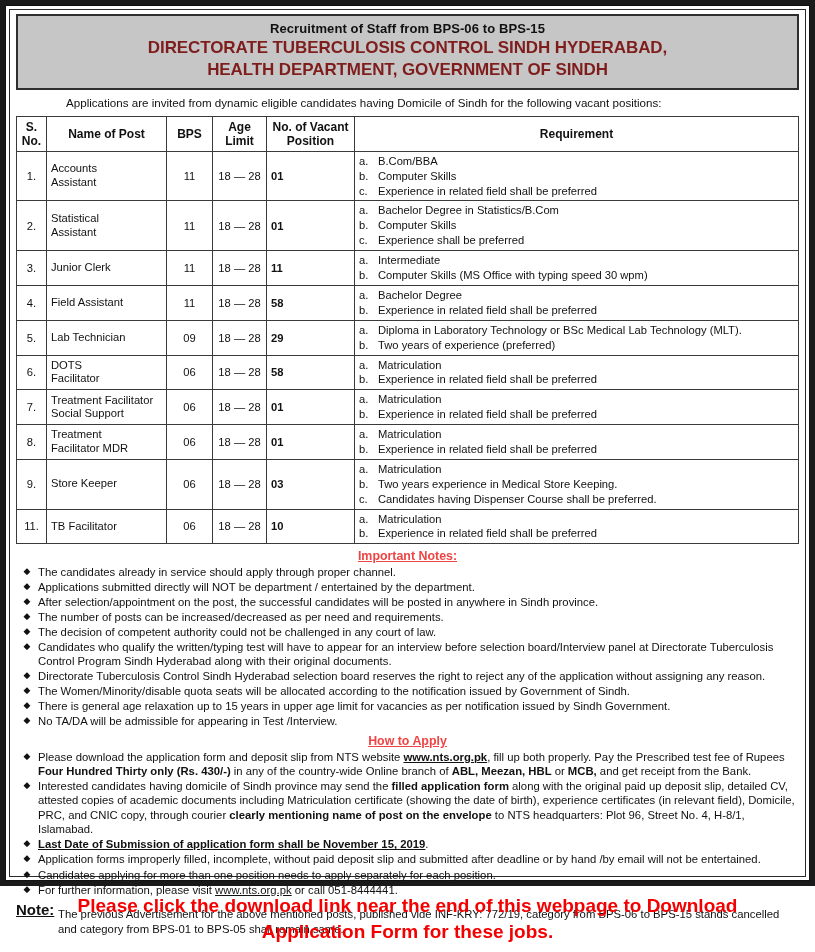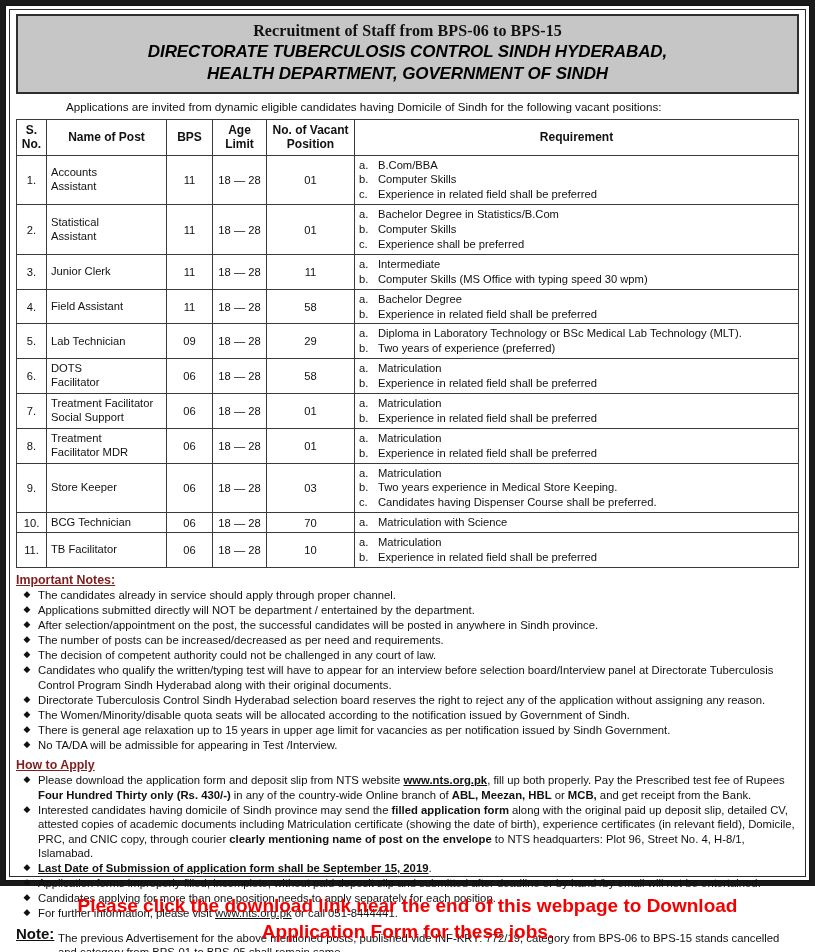--- a/index.html
+++ b/index.html
@@ -40,34 +40,32 @@
   }
 
   
   .hdr-band {
     background: #c6c6c6;
     border: 2px solid #2e2e2e;
     text-align: center;
     padding: 5px 6px 7px 6px;
   }
   .hdr-line1 {
-    font-size: 16px;
+    font-size: 13px;
     font-weight: 700;
     color: #111;
     letter-spacing: 0.1px;
     line-height: 1.25;
-    font-family: Liberation Serif, serif;
   }
   .hdr-line2, .hdr-line3 {
     font-size: 17px;
     font-weight: 800;
-    color: #000000;
+    color: #7f1d1d;
     line-height: 1.3;
     letter-spacing: -0.1px;
-    font-style: italic;
   }
 
   .intro {
     font-size: 11.6px;
     color: #111;
     padding: 5px 2px 5px 2px;
     line-height: 1.3;
     margin-left: 48px;
   }
 
@@ -88,21 +86,21 @@
     text-align: center;
     font-weight: 700;
     font-size: 12px;
     line-height: 1.18;
     padding: 3px 2px;
   }
   .c-sno   { width: 30px;  text-align: center; }
   .c-post  { width: 120px; margin-left: 38px; }
   .c-bps   { width: 46px;  text-align: center; }
   .c-age   { width: 54px;  text-align: center; }
-  .c-vac   { width: 88px;  text-align: center; }
+  .c-vac   { width: 88px;  text-align: left; font-weight: bold; }
   .c-req   { }
 
   td.c-post { line-height: 1.22; }
   .req-list { margin: 0; padding: 0; list-style: none; }
   .req-list li {
     line-height: 1.33;
     display: flex;
     gap: 0;
     padding: 0;
   }
@@ -111,22 +109,23 @@
     width: 19px;
     flex: 0 0 19px;
   }
   .req-text { flex: 1 1 auto; }
 
   
   .sec-title {
     font-size: 12.4px;
     font-weight: 700;
     text-decoration: underline;
-    color: #7f1d1d;
+    color: #ef4444;
     margin: 5px 0 1px 0;
+    text-align: center;
   }
   ul.bullets {
     margin: 0; padding: 0; list-style: none;
   }
   ul.bullets > li {
     font-size: 11.3px;
     line-height: 1.28;
     color: #111;
     display: flex;
     align-items: flex-start;
@@ -487,45 +486,20 @@
                     </li>
                     <li>
                       <span class="req-marker">c.</span>
                       <span class="req-text">Candidates having Dispenser Course shall be  preferred.</span>
                     </li>
                   </ul>
                 </td>
               </tr>
               <tr>
                 <td class="c-sno">
-                  <div>10.</div>
-                </td>
-                <td class="c-post">
-                  <div>BCG Technician</div>
-                </td>
-                <td class="c-bps">
-                  <div>06</div>
-                </td>
-                <td class="c-age">
-                  <div>18 — 28</div>
-                </td>
-                <td class="c-vac">
-                  <div>70</div>
-                </td>
-                <td class="c-req">
-                  <ul class="req-list">
-                    <li>
-                      <span class="req-marker">a.</span>
-                      <span class="req-text">Matriculation with Science</span>
-                    </li>
-                  </ul>
-                </td>
-              </tr>
-              <tr>
-                <td class="c-sno">
                   <div>11.</div>
                 </td>
                 <td class="c-post">
                   <div>TB Facilitator</div>
                 </td>
                 <td class="c-bps">
                   <div>06</div>
                 </td>
                 <td class="c-age">
                   <div>18 — 28</div>
@@ -598,21 +572,21 @@
             <li>
               <span class="blt">◆</span>
               <span class="blt-txt">Please download the application form and deposit slip from NTS website <a class="lnk" href="#">www.nts.org.pk</a>, fill up both properly. Pay the Prescribed test fee of Rupees <b>Four Hundred Thirty only (Rs. 430/-)</b> in any of the country-wide Online branch of <b>ABL, Meezan, HBL</b> or <b>MCB,</b> and get receipt from the Bank.</span>
             </li>
             <li>
               <span class="blt">◆</span>
               <span class="blt-txt">Interested candidates having domicile of Sindh province may send the <b>filled application form</b> along with the original  paid up deposit slip, detailed CV, attested copies of academic documents including Matriculation certificate (showing the date of birth), experience certificates (in relevant field), Domicile, PRC, and CNIC copy, through courier <b>clearly mentioning name of post on the envelope</b> to NTS headquarters: Plot 96, Street No. 4, H-8/1, Islamabad.</span>
             </li>
             <li>
               <span class="blt">◆</span>
-              <span class="blt-txt"><b><u>Last Date of Submission of application form shall be September 15, 2019</u></b>.</span>
+              <span class="blt-txt"><b><u>Last Date of Submission of application form shall be November 15, 2019</u></b>.</span>
             </li>
             <li>
               <span class="blt">◆</span>
               <span class="blt-txt">Application forms improperly filled, incomplete, without paid deposit slip and submitted after deadline or by hand /by email will not be entertained.</span>
             </li>
             <li>
               <span class="blt">◆</span>
               <span class="blt-txt">Candidates applying for more than one position needs to apply separately for each position.</span>
             </li>
             <li>

